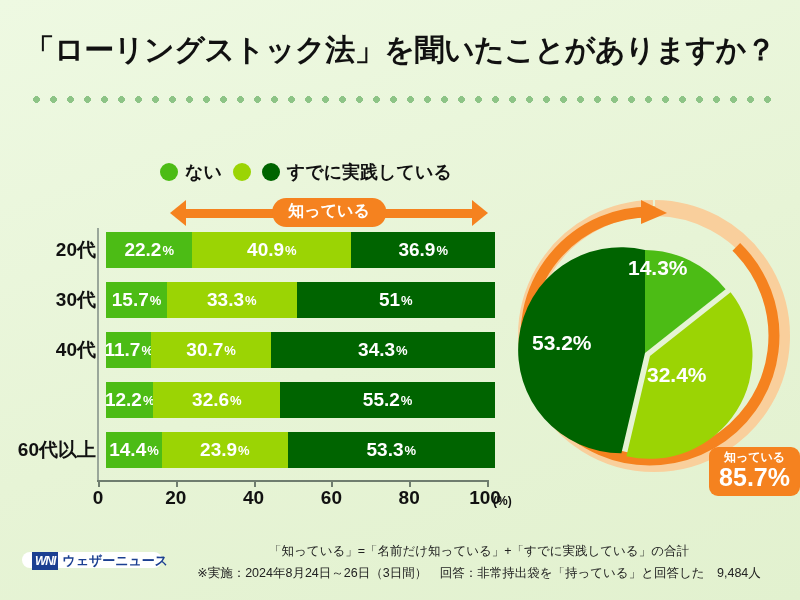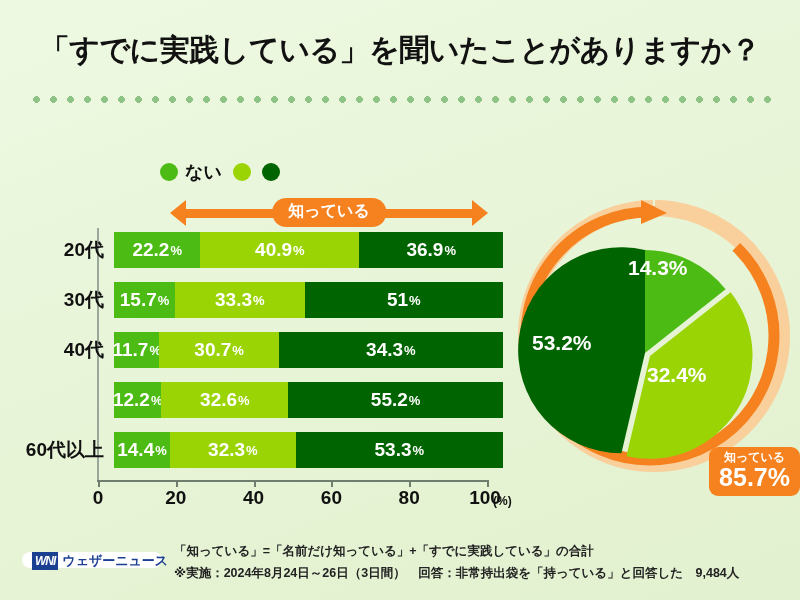--- a/index.html
+++ b/index.html
@@ -127,21 +127,21 @@
     position: absolute;
     left: 97px;
     top: 32px;
     width: 2px;
     height: 252px;
     background: #9aa79a;
   }
 
   .row {
     position: absolute;
-    left: 16px;
+    left: 8px;
     width: 520px;
     height: 36px;
   }
   .row-label {
     position: absolute;
     left: 0;
     top: 0;
     width: 88px;
     height: 36px;
     display: flex;
@@ -262,24 +262,25 @@
 
   
   .footer {
     position: absolute;
     left: 174px;
     top: 541px;
     width: 610px;
   }
   .footer-line {
     font-size: 12.5px;
-    font-weight: bold;
+    font-weight: normal;
     color: #222;
     line-height: 1.75;
     white-space: nowrap;
+    text-align: center;
   }
   .logo {
     position: absolute;
     left: 22px;
     top: 552px;
     width: 140px;
     height: 16px;
     background: #ffffff;
     border-radius: 16px;
     display: flex;
@@ -303,33 +304,34 @@
     font-weight: bold;
     color: #1b3f91;
     white-space: nowrap;
   }
 </style>
 </head>
 <body>
 
 <div id="infographic">
 
-  <div class="title">「すでに実践している」を聞いたことがありますか？</div>
+  <div class="title">「ローリングストック法」を聞いたことがありますか？</div>
   <div class="divider"></div>
 
   <div class="legend">
     <div class="legend-item">
       <span class="legend-dot" style="background:#4cbc15"></span>
       <span>ない</span>
     </div>
     <div class="legend-item">
       <span class="legend-dot" style="background:#9bd404"></span>
     </div>
     <div class="legend-item">
       <span class="legend-dot" style="background:#006400"></span>
+      <span>すでに実践している</span>
     </div>
   </div>
 
   <div class="bars-area">
 
     <div class="arrow-band">
       <div class="arrow-line"></div>
       <div class="arrow-head left"></div>
       <div class="arrow-head right"></div>
       <div class="arrow-pill">知っている</div>
@@ -409,21 +411,21 @@
     </div>
 
     <div class="row" style="top:236px">
       <div class="row-label">60代以上</div>
       <div class="row-bar">
         <div class="seg" style="background:#4cbc15;width:14.4%">
             <span>14.4</span>
             <span class="pct">%</span>
           </div>
         <div class="seg" style="background:#9bd404;width:32.3%">
-            <span>32.3</span>
+            <span>23.9</span>
             <span class="pct">%</span>
           </div>
         <div class="seg" style="background:#006400;width:53.3%">
             <span>53.3</span>
             <span class="pct">%</span>
           </div>
       </div>
     </div>
 
     <div class="axis">

